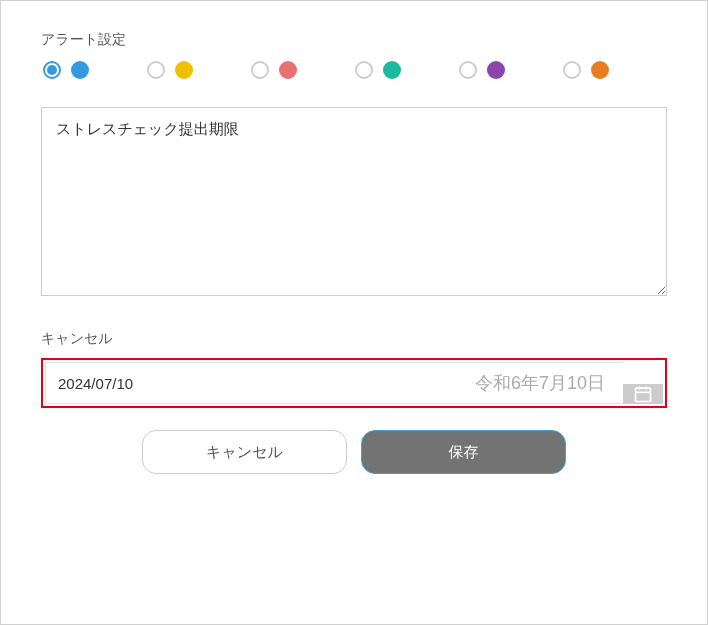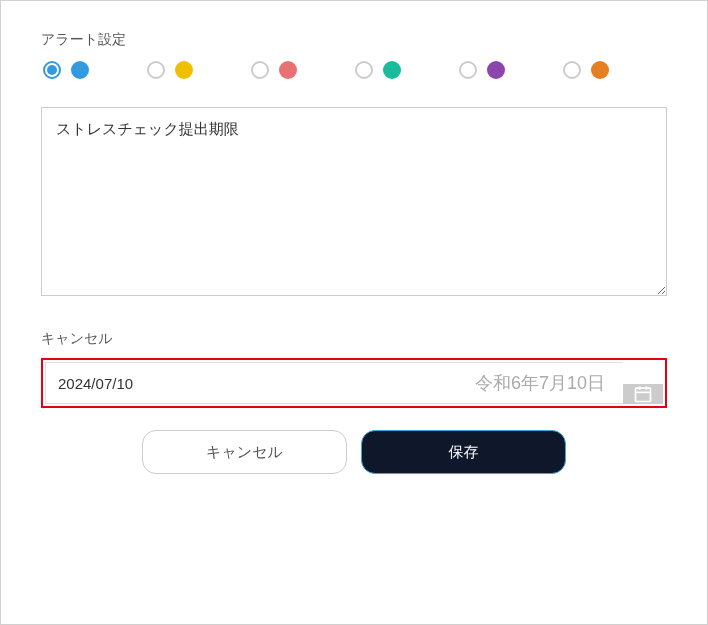--- a/index.html
+++ b/index.html
@@ -160,21 +160,21 @@
       align-items: center;
       justify-content: center;
       border-radius: 14px;
     }
     .btn-cancel {
       background: #fff;
       border: 1px solid #ccc;
       color: #555;
     }
     .btn-save {
-      background: #0f172a;
+      background: #737373;
       border: 1px solid #3aa6db;
       color: #fff;
     }
   </style>
 </head>
 <body>
 
 <div class="dialog">
   <div class="dialog-body">
     <div class="section-label">アラート設定</div>

